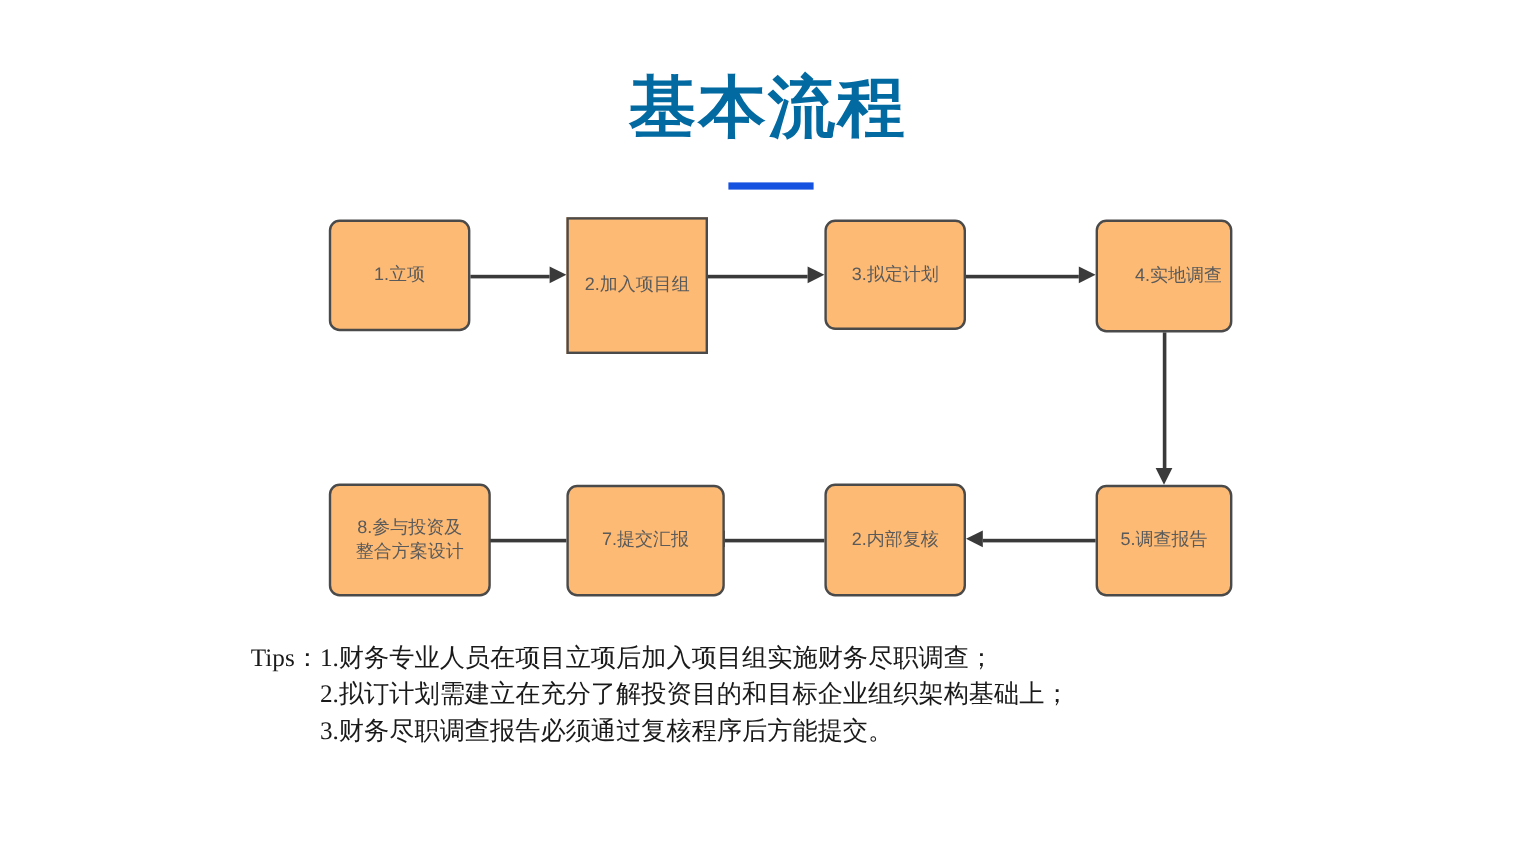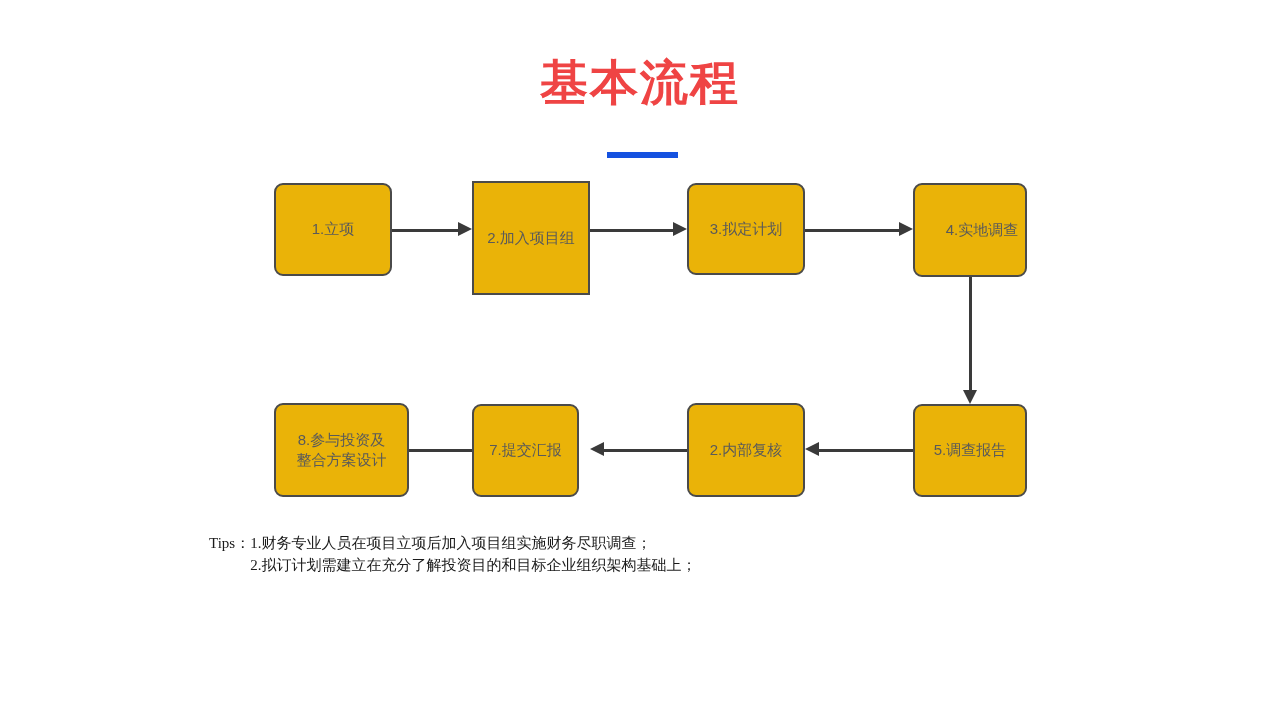--- a/index.html
+++ b/index.html
@@ -22,26 +22,26 @@
   }
   
   #title-block {
     position: absolute;
     left: 0;
     top: 60px;
     width: 1280px;
     text-align: center;
   }
   #page-title {
-    font-size: 48px;
+    font-size: 56px;
     font-weight: bold;
-    color: #ef4444;
+    color: #0369a1;
     letter-spacing: 2px;
     line-height: 1.1;
-    font-family: Liberation Mono, monospace;
+    font-family: Liberation Serif, serif;
   }
   #title-accent-bar {
     position: absolute;
     left: 607px;
     top: 152px;
     width: 71px;
     height: 6px;
     background: #1552e0;
   }
   
@@ -49,21 +49,21 @@
     position: absolute;
     left: 0;
     top: 0;
     width: 1280px;
     height: 720px;
   }
   .flow-box {
     position: absolute;
     box-sizing: border-box;
     border: 2px solid #4a4a4a;
-    background: #eab308;
+    background: #fdba74;
     display: flex;
     align-items: center;
     justify-content: center;
     text-align: center;
     color: #5a5a5a;
     font-size: 15px;
     line-height: 1.35;
     letter-spacing: 0px;
     z-index: 3;
     font-family: "Liberation Sans", "DejaVu Sans", sans-serif;
@@ -106,21 +106,21 @@
     border-right: 7px solid transparent;
     border-top: 14px solid #3a3a3a;
   }
   
   #tips-block {
     position: absolute;
     left: 209px;
     top: 533px;
     width: 900px;
     font-family: "Liberation Serif", "DejaVu Serif", serif;
-    font-size: 15px;
+    font-size: 21px;
     color: #1a1a1a;
     line-height: 1.45;
   }
   #tips-block .tips-row {
     display: flex;
     align-items: flex-start;
   }
   #tips-label {
     white-space: pre;
     font-family: "Liberation Serif", "DejaVu Serif", serif;
@@ -183,34 +183,35 @@
     </div>
 
     <div class="flow-box rounded" style="left:913px; top:404px; width:114px; height:93px;justify-content:center;">
       <span class="label">5.调查报告</span>
     </div>
 
     <div class="flow-box rounded" style="left:687px; top:403px; width:118px; height:94px;">
       <span class="label">2.内部复核</span>
     </div>
 
-    <div class="flow-box rounded" style="left:472px; top:404px; width:107px; height:93px;">
+    <div class="flow-box rounded" style="left:472px; top:404px; width:132px; height:93px;">
       <span class="label">7.提交汇报</span>
     </div>
 
     <div class="flow-box rounded" style="left:274px; top:403px; width:135px; height:94px;">
       <span class="label">8.参与投资及
 整合方案设计</span>
     </div>
 
   </div>
 
   <div id="tips-block">
     <div class="tips-row">
       <span id="tips-label">Tips：</span>
       <span id="tips-lines">
         <span class="tips-line">1.财务专业人员在项目立项后加入项目组实施财务尽职调查；</span>
         <span class="tips-line">2.拟订计划需建立在充分了解投资目的和目标企业组织架构基础上；</span>
+        <span class="tips-line">3.财务尽职调查报告必须通过复核程序后方能提交。</span>
       </span>
     </div>
   </div>
 
 </div>
 
 </body></html>

